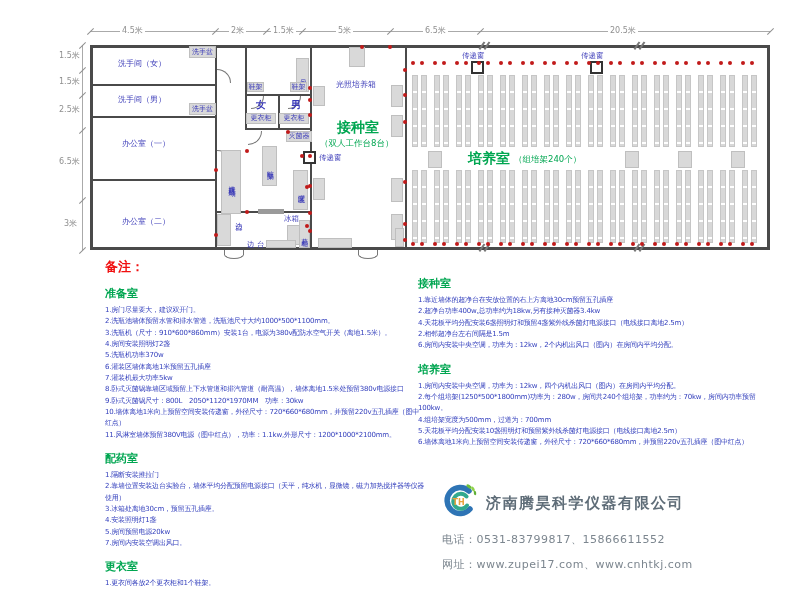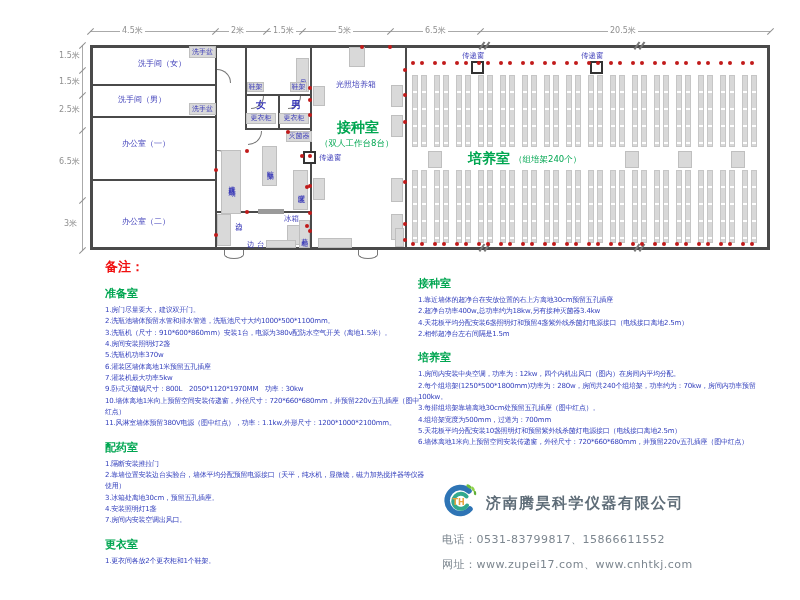--- a/index.html
+++ b/index.html
@@ -114,21 +114,21 @@
     </div>
 
   <div class="arc" style="left:217px;top:69px;width:14px;height:14px;border-right:1px solid #777;border-top:1px solid #777;border-radius:0 100% 0 0;"></div>
   <div class="arc" style="left:217px;top:150px;width:17px;height:17px;border-right:1px solid #777;border-top:1px solid #777;border-radius:0 100% 0 0;"></div>
   <div class="arc" style="left:248px;top:131px;width:14px;height:14px;border-right:1px solid #777;border-bottom:1px solid #777;border-radius:0 0 100% 0;"></div>
   <div class="arc" style="left:251px;top:96px;width:13px;height:13px;border-right:1px solid #777;border-bottom:1px solid #777;border-radius:0 0 100% 0;"></div>
   <div class="arc" style="left:288px;top:96px;width:13px;height:13px;border-right:1px solid #777;border-bottom:1px solid #777;border-radius:0 0 100% 0;"></div>
   <div class="arc" style="left:224px;top:250px;width:20px;height:9px;border-left:1px solid #777;border-right:1px solid #777;border-bottom:1px solid #777;border-radius:0 0 100% 100%;"></div>
   <div class="arc" style="left:358px;top:250px;width:20px;height:9px;border-left:1px solid #777;border-right:1px solid #777;border-bottom:1px solid #777;border-radius:0 0 100% 100%;"></div>
 
-  <div class="lbl" style="left:118px;top:60px;margin-left:20px;">洗手间（女）</div>
+  <div class="lbl" style="left:118px;top:60px;">洗手间（女）</div>
   <div class="lbl" style="left:118px;top:96px;">洗手间（男）</div>
   <div class="lbl" style="left:122px;top:140px;">办公室（一）</div>
   <div class="lbl" style="left:122px;top:218px;">办公室（二）</div>
 
   <div class="box" style="left:189px;top:46px;width:27px;height:12px;">洗手盆</div>
   <div class="box" style="left:189px;top:103px;width:27px;height:12px;">洗手盆</div>
 
   <div class="box v" style="left:296px;top:58px;width:13px;height:34px;">风淋室</div>
   <div class="box" style="left:247px;top:82px;width:17px;height:10px;">鞋架</div>
   <div class="box" style="left:290px;top:82px;width:17px;height:10px;">鞋架</div>
@@ -332,42 +332,44 @@
 <div class="notes-col" id="notes-left" style="left:105px;top:258px;width:320px;">
   <div class="notes-title">备注：</div>
 <div class="sec-head">准备室</div>
     <div class="note-item">1.房门尽量要大，建议双开门。</div>
     <div class="note-item">2.洗瓶池墙体预留水管和排水管道，洗瓶池尺寸大约1000*500*1100mm。</div>
     <div class="note-item">3.洗瓶机（尺寸：910*600*860mm）安装1台，电源为380v配防水空气开关（离地1.5米）。</div>
     <div class="note-item">4.房间安装照明灯2盏</div>
     <div class="note-item">5.洗瓶机功率370w</div>
     <div class="note-item">6.灌装区墙体离地1米预留五孔插座</div>
     <div class="note-item">7.灌装机最大功率5kw</div>
+    <div class="note-item">8.卧式灭菌锅靠墙区域预留上下水管道和排汽管道（耐高温），墙体离地1.5米处预留380v电源接口</div>
     <div class="note-item">9.卧式灭菌锅尺寸：800L　2050*1120*1970MM　功率：30kw</div>
     <div class="note-item">10.墙体离地1米向上预留空间安装传递窗，外径尺寸：720*660*680mm，并预留220v五孔插座（图中红点）</div>
     <div class="note-item">11.风淋室墙体预留380V电源（图中红点），功率：1.1kw,外形尺寸：1200*1000*2100mm。</div>
     <div class="sec-head">配药室</div>
     <div class="note-item">1.隔断安装推拉门</div>
     <div class="note-item">2.靠墙位置安装边台实验台，墙体平均分配预留电源接口（天平，纯水机，显微镜，磁力加热搅拌器等仪器使用）</div>
     <div class="note-item">3.冰箱处离地30cm，预留五孔插座。</div>
     <div class="note-item">4.安装照明灯1盏</div>
+    <div class="note-item">5.房间预留电源20kw</div>
     <div class="note-item">7.房间内安装空调出风口。</div>
     <div class="sec-head">更衣室</div>
     <div class="note-item">1.更衣间各放2个更衣柜和1个鞋架。</div>
   </div>
 <div class="notes-col" id="notes-right" style="left:418px;top:266px;width:345px;">
     <div class="sec-head">接种室</div>
     <div class="note-item">1.靠近墙体的超净台在安放位置的右上方离地30cm预留五孔插座</div>
     <div class="note-item">2.超净台功率400w,总功率约为18kw,另有接种灭菌器3.4kw</div>
     <div class="note-item">4.天花板平均分配安装6盏照明灯和预留4盏紫外线杀菌灯电源接口（电线接口离地2.5m）</div>
     <div class="note-item">2.相邻超净台左右间隔是1.5m</div>
+    <div class="note-item">6.房间内安装中央空调，功率为：12kw，2个内机出风口（图内）在房间内平均分配。</div>
     <div class="sec-head">培养室</div>
     <div class="note-item">1.房间内安装中央空调，功率为：12kw，四个内机出风口（图内）在房间内平均分配。</div>
     <div class="note-item">2.每个组培架(1250*500*1800mm)功率为：280w，房间共240个组培架，功率约为：70kw，房间内功率预留100kw。</div>
-    <div class="note-item">3.每排组培架靠墙离地30cm处预留五孔插座（图中红点）。</div>
     <div class="note-item">4.组培架宽度为500mm，过道为：700mm</div>
     <div class="note-item">5.天花板平均分配安装10盏照明灯和预留紫外线杀菌灯电源接口（电线接口离地2.5m）</div>
     <div class="note-item">6.墙体离地1米向上预留空间安装传递窗，外径尺寸：720*660*680mm，并预留220v五孔插座（图中红点）</div>
   </div>
 
 <div class="company">
   <div class="company-row">
     <span>
       <svg width="38" height="38" viewBox="0 0 38 38">
         <path d="M29 9 A13 13 0 1 0 30 27" fill="none" stroke="#2e74b5" stroke-width="5.5" stroke-linecap="round"></path>

